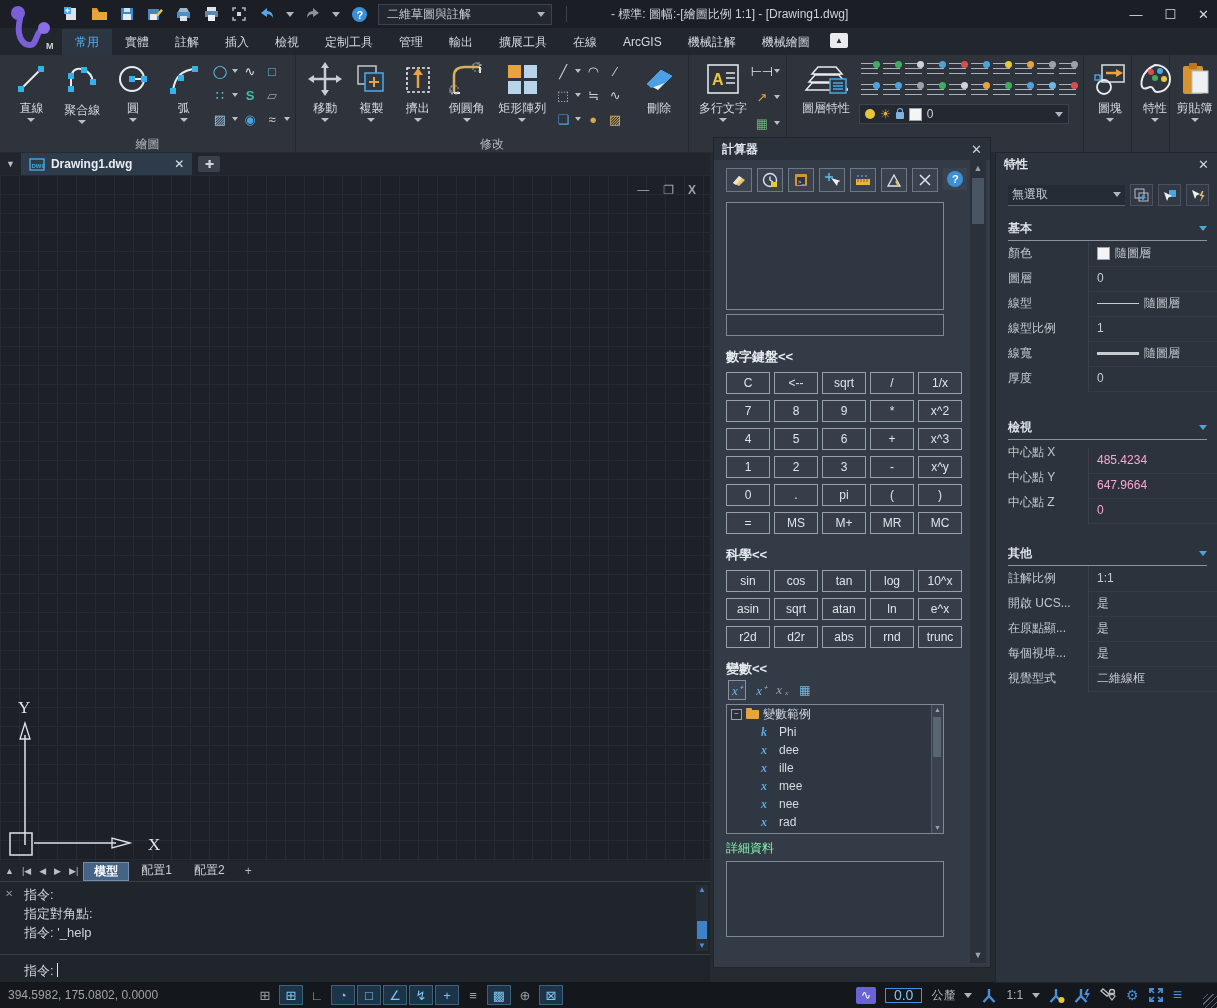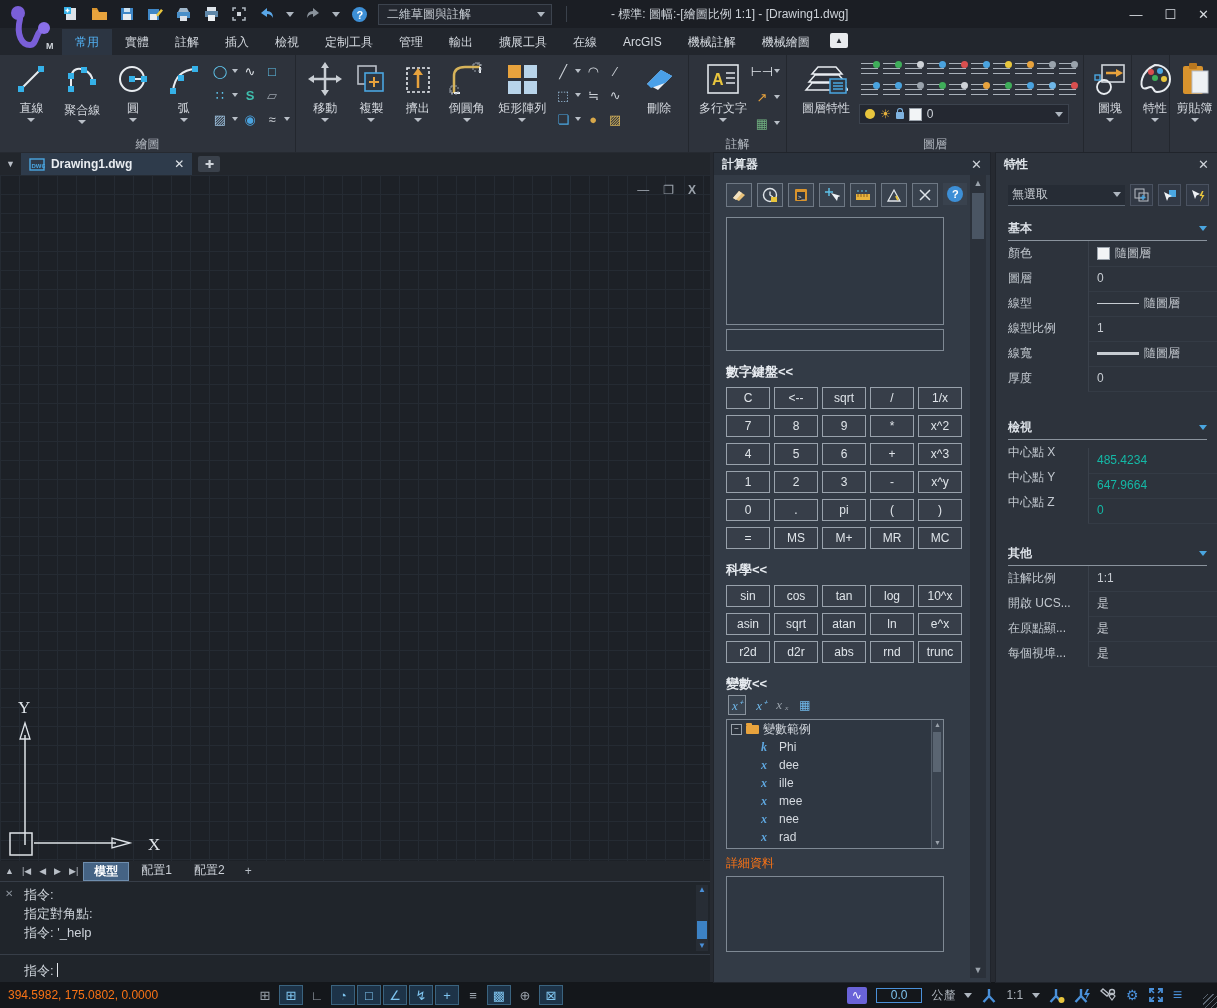--- a/index.html
+++ b/index.html
@@ -64,37 +64,37 @@
   #cmd{left:0;top:881px;width:710px;height:101px;background:#20252b;border-top:1px solid #373e48;box-sizing:border-box;}
   .cmdline{color:#ccd2d9;font-size:13px;line-height:19px;padding-left:24px;}
   #cmdclose{position:absolute;left:5px;top:6px;color:#8a929b;font-size:10px;}
   #cmdscroll{position:absolute;right:2px;top:3px;width:12px;height:66px;background:#272d35;}
   #cmdscroll .arr{color:#4a90d9;font-size:8px;text-align:center;line-height:10px;}
   #cmdscroll .thumb{position:absolute;left:1px;bottom:12px;width:10px;height:18px;background:#3c82c4;}
   #cmdin{position:absolute;left:0;top:72px;width:710px;border-top:1px solid #373e48;padding:6px 0 0 24px;box-sizing:border-box;}
   .caret{display:inline-block;width:1.5px;height:14px;background:#e2e6ea;vertical-align:-2px;margin-left:3px;}
   
   #status{left:0;top:982px;width:1217px;height:26px;background:#14171b;display:flex;align-items:center;}
-  #coords{margin-left:8px;color:#f97316;width:230px;}
+  #coords{margin-left:8px;color:#a3a3a3;width:230px;}
   .stglyph{width:24px;height:20px;margin:0 1px;display:flex;align-items:center;justify-content:center;
     color:#9aa2ab;font-size:13px;border:1px solid transparent;box-sizing:border-box;}
   .stglyph.on{border-color:#3a637f;background:#1d3348;color:#7ec3ee;}
   #stright{position:absolute;right:16px;top:0;height:26px;display:flex;align-items:center;gap:9px;}
   .modelbadge{width:20px;height:17px;background:#6a63d8;border-radius:2px;color:#fff;display:flex;align-items:center;justify-content:center;font-size:12px;}
-  .unitbox{border:1px solid #4a90d9;color:#7ec3ee;font-size:12px;padding:0 14px;height:13px;line-height:13px;}
+  .unitbox{border:1px solid #4a90d9;color:#7ec3ee;font-size:14px;padding:0 8px;height:13px;line-height:13px;}
   .stt{color:#aeb5bd;}
   .sticon{color:#4a90d9;font-size:14px;display:flex;align-items:center;}
   #grip{position:absolute;right:0;top:12px;width:14px;height:14px;
     background:repeating-linear-gradient(135deg,transparent 0 3px,#5a6470 3px 4px);}
   
   .palette{background:#333b46;box-shadow:0 0 0 1px #20242b;}
   .phead{height:22px;display:flex;align-items:center;padding:0 8px;color:#e2e7ec;font-weight:bold;background:#2a313b;}
   .phead .x{margin-left:auto;color:#cfd4da;font-weight:normal;font-size:13px;}
   
-  #calc{left:714px;top:153px;width:276px;height:829px;overflow:hidden;}
+  #calc{left:714px;top:138px;width:276px;height:829px;overflow:hidden;}
   .ctools{display:flex;gap:5px;padding:8px 0 6px 12px;}
   .ctool{width:24px;height:22px;border:1px solid #6e7884;display:flex;align-items:center;justify-content:center;background:#39424e;}
   .cbox{margin:4px 12px 0 12px;width:218px;border:1px solid #7f8994;background:#2f3742;box-sizing:border-box;}
   .csect{font-weight:bold;color:#e6eaef;font-size:13px;margin:12px 0 6px 12px;}
   .cgrid{display:grid;grid-template-columns:repeat(5,44px);gap:6px 4px;margin-left:12px;}
   .ckey{height:20px;border:1px solid #99a2ac;color:#dfe4e9;display:flex;align-items:center;justify-content:center;font-size:12px;background:rgba(255,255,255,0.02);}
   .vtools{display:flex;align-items:center;gap:10px;margin:2px 0 4px 14px;}
   .vtool{font-family:"Liberation Serif",serif;font-style:italic;color:#6fb7e8;font-size:13px;}
   .vtool.sel{border:1px solid #8a939d;background:#3a4450;padding:0 3px;font-size:13px;}
   .vtool.gray{color:#9aa2ab;}
@@ -115,21 +115,21 @@
   #props{left:996px;top:153px;width:221px;height:829px;background:#2d333c;box-shadow:0 0 0 1px #20242b;}
   .ptool{display:flex;align-items:center;gap:5px;padding:9px 8px 0 12px;}
   .noselbox{display:flex;align-items:center;background:#262c35;border-bottom:1px solid #5a6470;height:20px;width:118px;color:#c9ced4;padding:0 4px;}
   .noselbox .caret-d{margin-left:auto;}
   .picon{width:23px;height:20px;border:1px solid #4a5260;background:#323945;display:flex;align-items:center;justify-content:center;}
   .psect{display:flex;align-items:center;margin:14px 10px 0 12px;color:#dde2e8;font-weight:bold;border-bottom:1px solid #8a939d;padding-bottom:3px;}
   .psect .caret-d{margin-left:auto;}
   .prow{display:flex;height:25px;align-items:center;margin-left:12px;}
   .prow .pl{width:80px;color:#c3c9d0;white-space:nowrap;overflow:hidden;}
   .prow .pv{flex:1;border-left:1px solid #3a414b;height:25px;display:flex;align-items:center;padding-left:8px;color:#c7ccd2;gap:5px;border-bottom:1px solid #343b45;}
-  .prow .pv.dim{color:#14b8a6;margin-top:16px;}
+  .prow .pv.dim{color:#f9a8d4;margin-top:16px;}
   .lspan{display:inline-block;width:42px;height:1px;background:#c7ccd2;}
   .lspan.thick{height:3px;}
   
   svg{display:block;}
 </style>
 </head>
 <body>
 
 <div id="root">
 
@@ -445,20 +445,21 @@
       <div class="bigbtn" style="width:54px;margin-left:10px">
         <span class="bicon">
           <svg width="36" height="34">
               <polygon points="6,22 20,8 31,14 17,28" fill="#eef1f4"></polygon>
               <polygon points="6,22 20,8 31,14 24,21 10,26" fill="#4aa0e8"></polygon>
               <polygon points="20,8 31,14 24,21 13,15" fill="#4aa0e8"></polygon>
             </svg>
           </span>
         <span class="blabel">刪除</span>
       </div>
+      <div class="plabel">修改</div>
     </div>
 
     <div class="rpanel" style="width:98px">
       <div class="bigbtn" style="width:52px">
         <span class="bicon">
           <svg width="34" height="32">
               <rect x="2" y="2" width="30" height="28" stroke="#dfe4e9" fill="none" stroke-width="1.6"></rect>
               <text x="6" y="22" font-size="16" font-weight="bold" fill="#e8c53d">A</text>
               <path d="M20 10h9M20 15h9M20 20h9" stroke="#dfe4e9" stroke-width="1.6"></path>
             </svg>
@@ -887,21 +888,21 @@
             <span class="vt">x</span>
             <span>vee</span>
           </div>
         </div>
       <div class="vscroll">
         <div class="a">▲</div>
         <div class="th"></div>
         <div class="a" style="position:absolute;bottom:0;width:100%">▼</div>
       </div>
     </div>
-    <div style="margin:6px 0 0 12px;color:#f97316">詳細資料</div>
+    <div style="margin:6px 0 0 12px;color:#86efac">詳細資料</div>
     <div class="cbox" style="height:76px"></div>
 
     <div class="pscroll">
       <div class="a">▲</div>
       <div class="th"></div>
       <div class="a" style="position:absolute;bottom:0;width:100%">▼</div>
     </div>
   </div>
 
   <div class="abs" id="props">
@@ -1052,16 +1053,22 @@
         </div>
 
         <div class="prow">
           <span class="pl">每個視埠...</span>
           <span class="pv">
             <span>是</span>
           </span>
         </div>
 
 
+        <div class="prow">
+          <span class="pl">視覺型式</span>
+          <span class="pv">
+            <span>二維線框</span>
+          </span>
+        </div>
       </div>
   </div>
 
 </div>
 
 </body></html>

